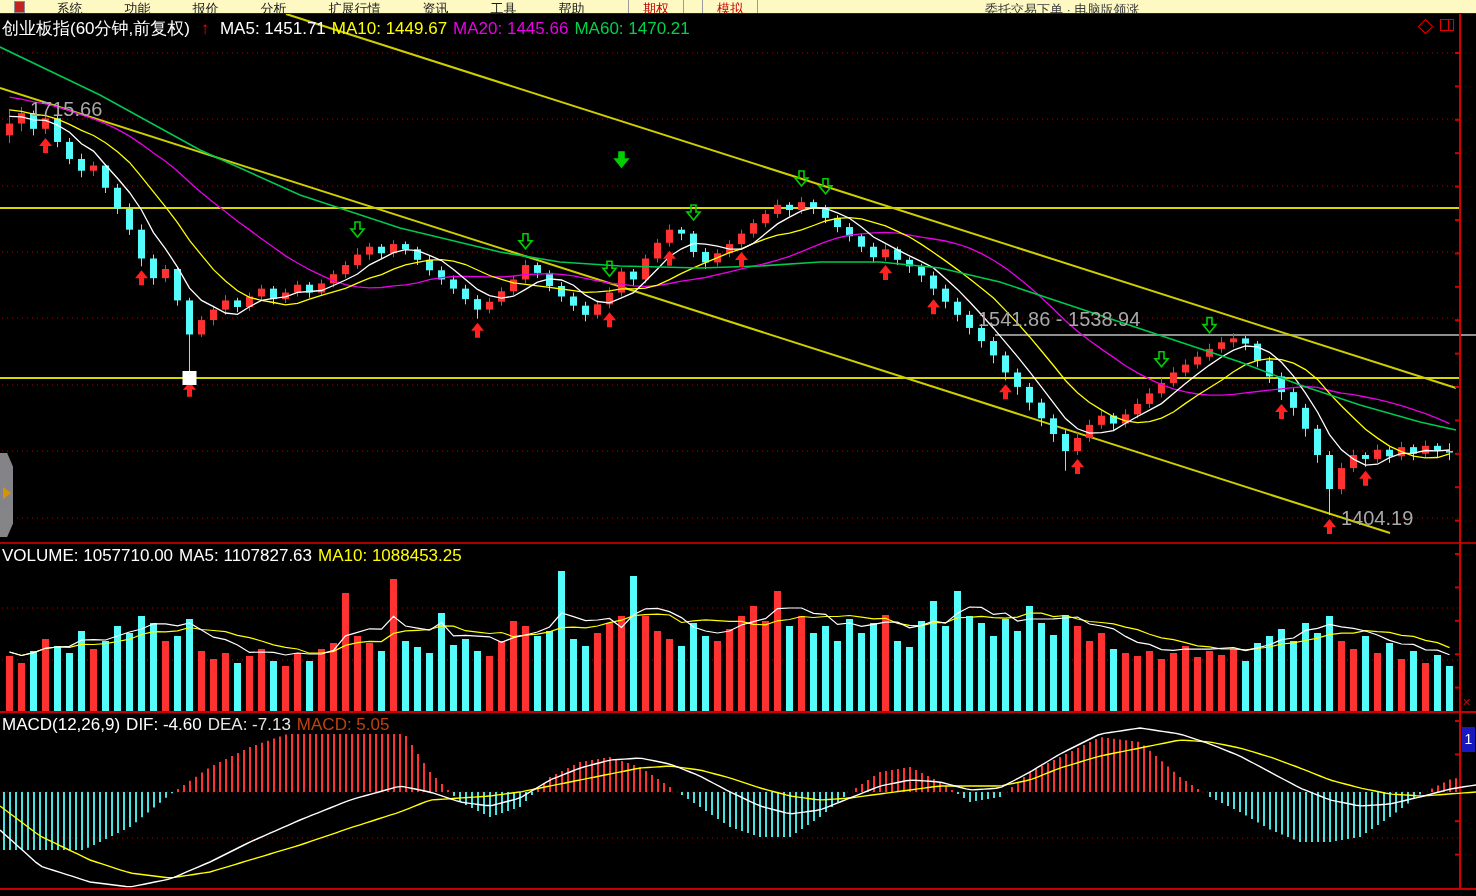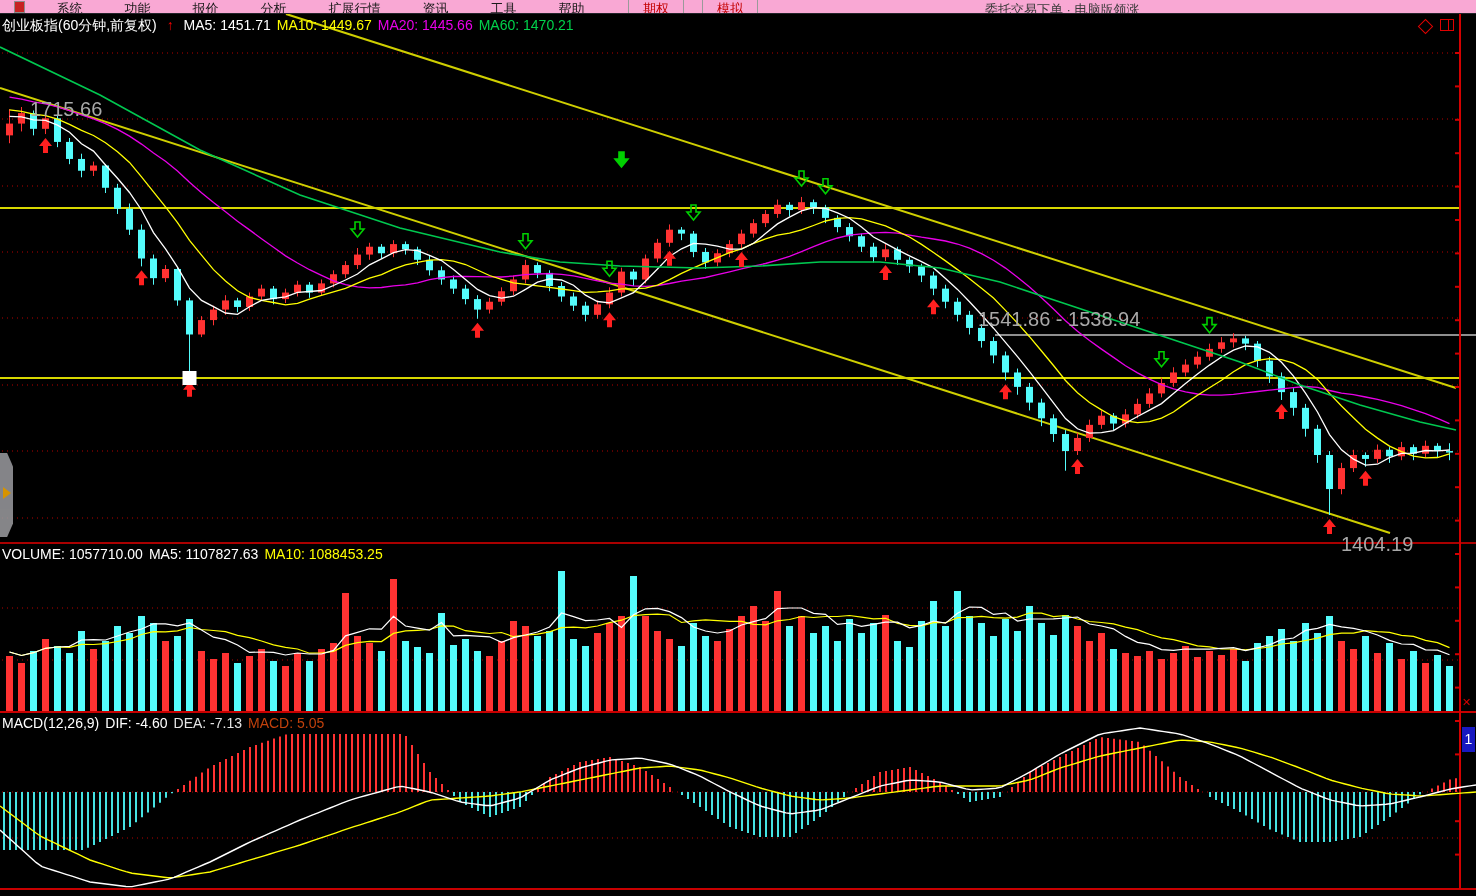--- a/index.html
+++ b/index.html
@@ -1,30 +1,30 @@
 <!DOCTYPE html>
 <html><head>
 <meta charset="utf-8">
 <style>
   html,body{margin:0;padding:0;background:#000;}
   body{width:1476px;height:896px;position:relative;overflow:hidden;
        font-family:"Liberation Sans","DejaVu Sans",sans-serif;}
   
   .menubar{position:absolute;left:0;top:0;width:1476px;height:13px;
-           background:#f9a8d4;border-bottom:1px solid #23232a;overflow:hidden;z-index:30;}
+           background:#fef9c3;border-bottom:1px solid #23232a;overflow:hidden;z-index:30;}
   .menubar-inner{position:absolute;left:0;top:-6px;white-space:nowrap;}
   .menu-logo{display:inline-block;width:9px;height:10px;background:#c62222;
              vertical-align:top;margin:7px 6px 0 14px;border:1px solid #8c8c8c;}
   .menu-item{display:inline-block;color:#1a1a1a;font-size:13px;padding:6px 21px 0 21px;cursor:default;}
   .menu-item.red{color:#c40000;border-left:1px solid #9a9a9a;border-right:1px solid #9a9a9a;
                  padding:6px 14px 0 14px;margin-left:18px;}
   .menu-right{position:absolute;left:985px;top:1px;color:#3a3a3a;font-size:13px;white-space:nowrap;}
   
   .ovl{position:absolute;z-index:20;white-space:nowrap;}
-  .hdr{font-size:14px;letter-spacing:0;}
+  .hdr{font-size:17px;letter-spacing:0;}
   .hdr span{margin-right:6px;}
   .price-label{color:#a8a8a8;font-size:20px;}
   .badge-one{position:absolute;left:1462px;top:727px;width:13px;height:25px;background:#1818c0;
              color:#fff;font-size:14px;text-align:center;line-height:25px;z-index:21;}
   .axis-x-glyph{position:absolute;left:1462px;top:696px;color:#d40000;font-size:11px;z-index:21;}
   .left-handle{position:absolute;left:0;top:453px;width:13px;height:84px;background:#97979b;
                opacity:.88;z-index:22;
                clip-path:polygon(0 0,55% 0,100% 16%,100% 84%,55% 100%,0 100%);}
   .left-handle .tri{position:absolute;left:3px;top:34px;width:0;height:0;
                border-top:6px solid transparent;border-bottom:6px solid transparent;
@@ -743,20 +743,20 @@
 <div class="ovl hdr" style="left:2px;top:546px;">
   <span id="vol-header-segs"><span style="color: rgb(255, 255, 255);">VOLUME: 1057710.00</span><span style="color: rgb(255, 255, 255);">MA5: 1107827.63</span><span style="color: rgb(255, 255, 0);">MA10: 1088453.25</span></span>
 </div>
 <div class="ovl hdr" style="left:2px;top:715px;">
   <span id="macd-header-segs"><span style="color: rgb(255, 255, 255); text-align: center;">MACD(12,26,9)</span><span style="color: rgb(255, 255, 255);">DIF: -4.60</span><span style="color: #e5e5e5;">DEA: -7.13</span><span style="color: #c2410c; margin-top: 6px;">MACD: 5.05</span></span>
 </div>
 
 <div id="price-labels">
     <div class="ovl price-label" style="left: 30px; top: 98px;">1715.66</div>
     <div class="ovl price-label" style="left: 978px; top: 308px;">1541.86 - 1538.94</div>
-    <div class="ovl price-label" style="left: 1341px; top: 507px; margin-top: 26px;">1404.19</div>
+    <div class="ovl price-label" style="left: 1341px; top: 507px;">1404.19</div>
   </div>
 
 <div class="axis-x-glyph">✕</div>
 <div class="badge-one">1</div>
 <div class="left-handle">
   <div class="tri"></div>
 </div>
 
 </body></html>

